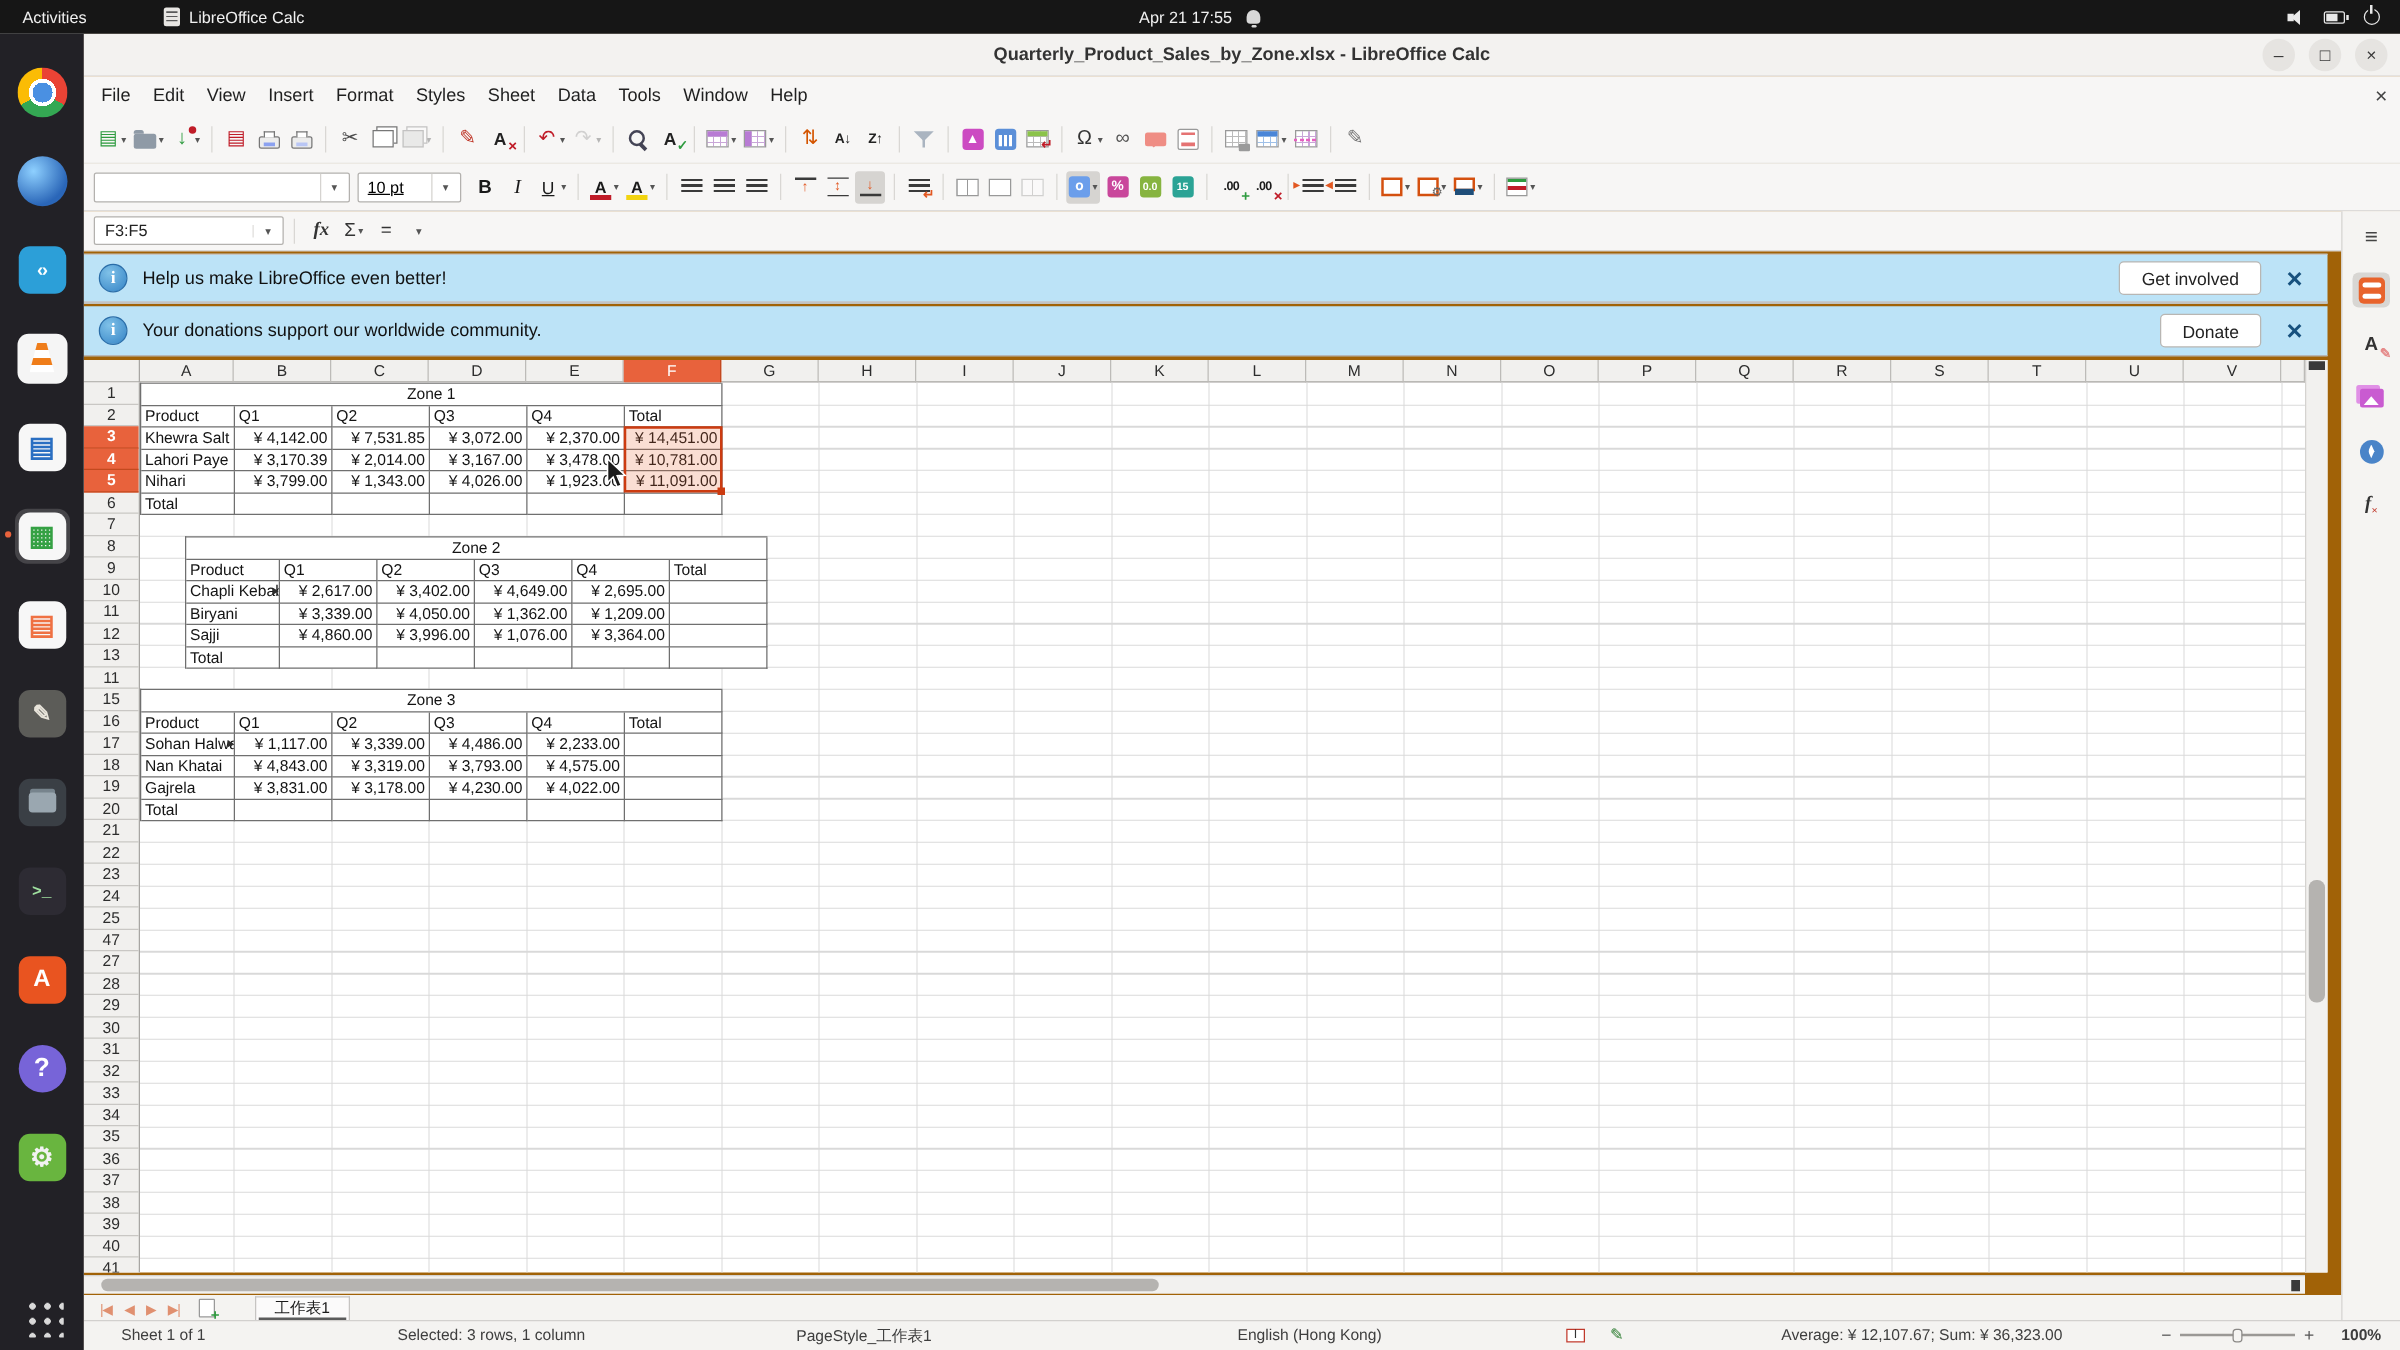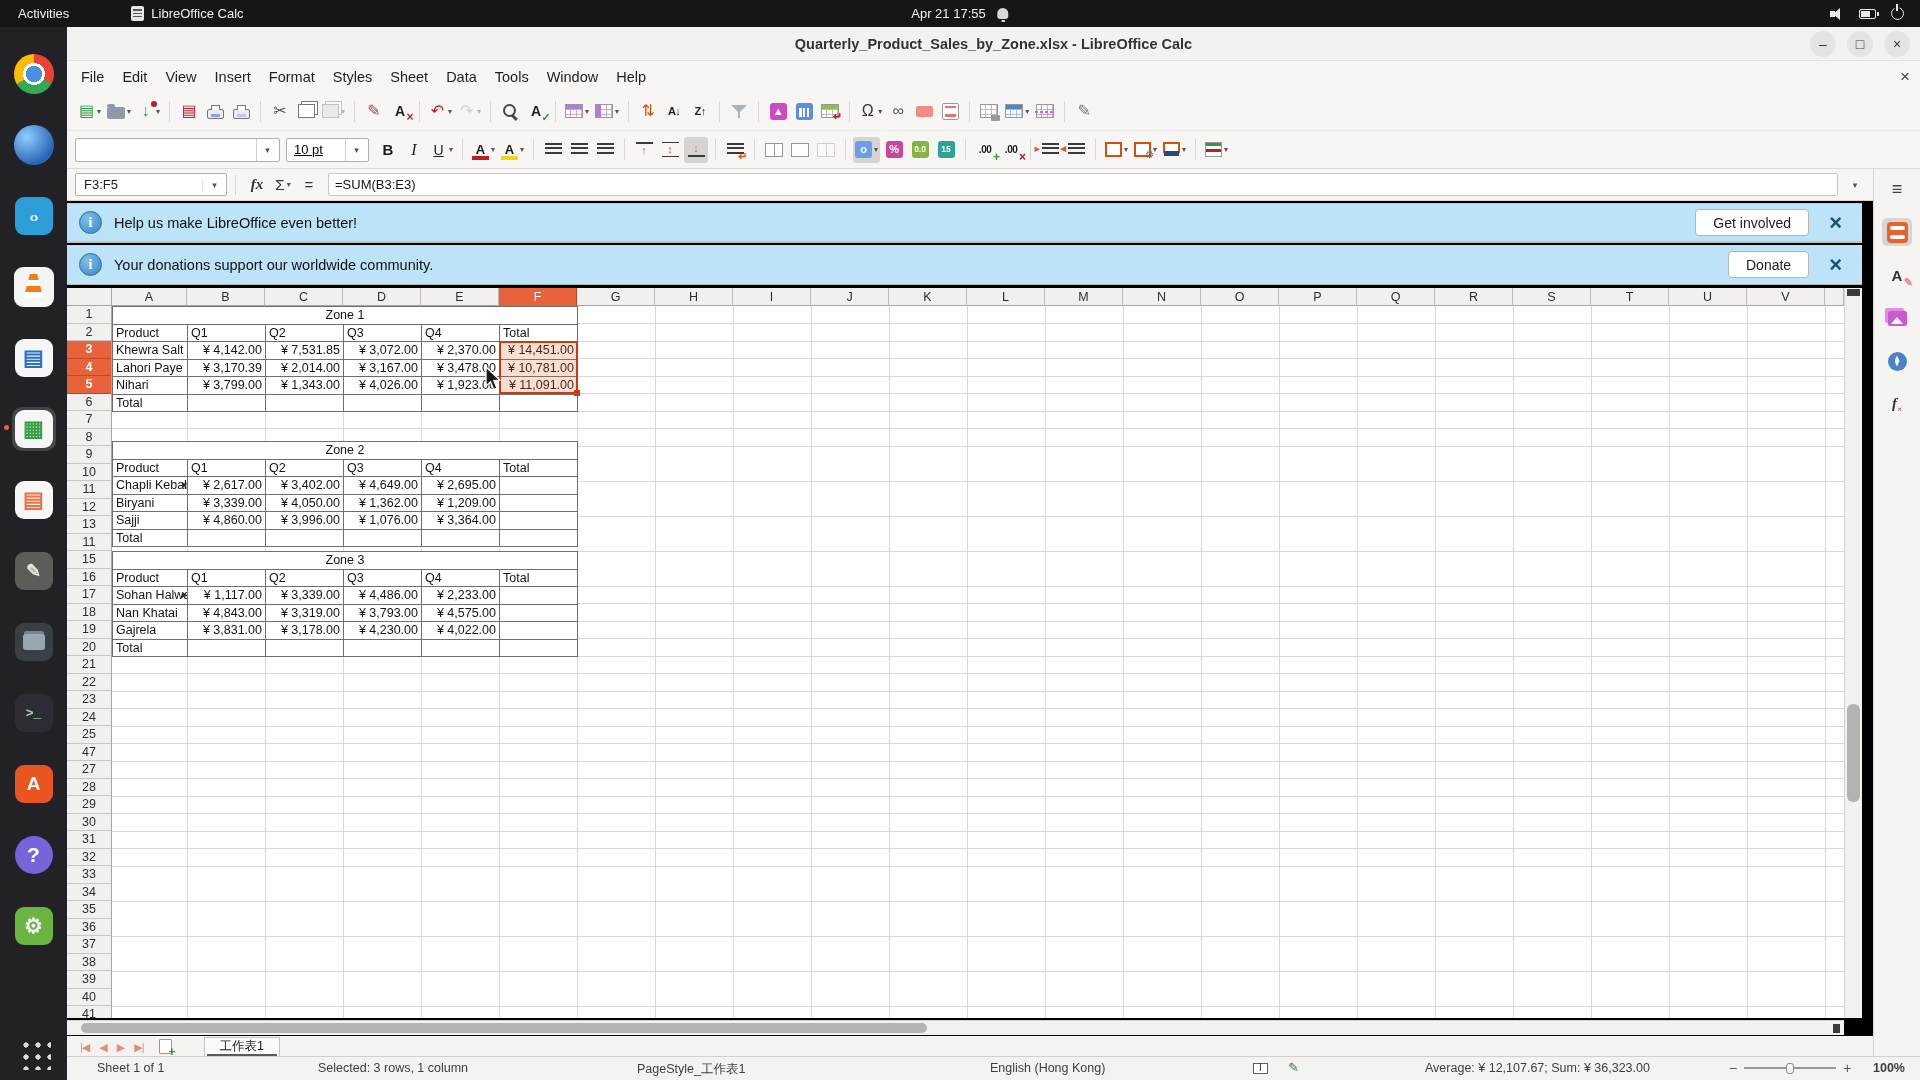--- a/index.html
+++ b/index.html
@@ -43,21 +43,21 @@
 .ic-gimp{width:38px;height:38px;border-radius:9px;background:#5c5c58;color:#e8e4da;font-size:18px;}
 .ic-files{width:38px;height:38px;border-radius:9px;background:#3a3f45;position:relative;}
 .ic-files::after{content:"";position:absolute;left:8px;top:11px;width:22px;height:16px;background:#9aa7b0;border-radius:3px;box-shadow:0 -4px 0 -1px #77848d;}
 .ic-term{width:38px;height:38px;border-radius:9px;background:#2d2b33;color:#9fe09f;font-size:13px;font-family:"Liberation Mono",monospace;}
 .ic-store{width:38px;height:38px;border-radius:9px;background:#e95420;color:#fff;font-size:19px;}
 .ic-help{width:38px;height:38px;border-radius:50%;background:#7764d8;color:#fff;font-size:21px;}
 .ic-gear{width:38px;height:38px;border-radius:9px;background:#69b53f;color:#f2f2f2;font-size:21px;}
 #show-apps{position:absolute;bottom:10px;left:50%;transform:translateX(-50%);width:34px;height:34px;background-image:radial-gradient(#d9d9d9 2.4px,transparent 2.9px);background-size:12px 12px;background-position:3px 3px;}
 
 
-#win{position:absolute;left:67px;top:27px;width:1853px;height:1053px;background:#000000;}
+#win{position:absolute;left:67px;top:27px;width:1853px;height:1053px;background:#a16207;}
 #titlebar{position:absolute;left:0;top:0;width:100%;height:34px;background:#f3f2f0;border-bottom:1px solid #e4e2e0;display:flex;align-items:center;justify-content:center;}
 #title{font-weight:bold;color:#333;font-size:14.5px;}
 #winbtns{position:absolute;right:10px;top:4px;display:flex;gap:11px;}
 .wbtn{width:26px;height:26px;border-radius:50%;background:#e6e4e1;color:#3a3a3a;display:flex;align-items:center;justify-content:center;font-size:14px;}
 #menubar{position:absolute;left:0;top:34px;width:100%;height:31px;background:#f7f6f5;display:flex;align-items:center;padding-left:5px;}
 .menu-item{padding:4px 9px;font-size:14.5px;color:#1f1f1f;}
 #menuclose{margin-left:auto;margin-right:10px;color:#444;font-size:17px;}
 
 
 .tbar{position:absolute;left:0;width:100%;background:#f7f6f5;display:flex;align-items:center;padding-left:8px;}
@@ -538,21 +538,20 @@
       <span class="nbt">F3:F5</span>
       <span class="cv">▾</span>
     </span>
     <span class="fsep"></span>
     <span class="fbtn fx">fx</span>
     <span class="fbtn">
         <span>Σ</span>
         <span class="drop">▾</span>
       </span>
     <span class="fbtn">=</span>
-    <input id="formula-input" value="=SUM(B3:E3)" style="">
     <span id="fexp">▾</span>
   </div>
 
   <div class="notif" id="n1">
     <span class="ninfo">i</span>
     <span class="ntext">Help us make LibreOffice even better!</span>
     <span class="nbtn">Get involved</span>
     <span class="nx">×</span>
   </div>
   <div class="notif" id="n2">
@@ -660,21 +659,21 @@
             <div class="cell num">¥ 4,026.00</div>
             <div class="cell num">¥ 1,923.00</div>
             <div class="cell num">¥ 11,091.00</div>
             <div class="cell">Total</div>
             <div class="cell"></div>
             <div class="cell"></div>
             <div class="cell"></div>
             <div class="cell"></div>
             <div class="cell"></div>
           </div>
-          <div class="block" style="top: 135px; width: 466px;">
+          <div class="block" style="top: 123px; width: 466px; margin-left: 36px;">
             <div class="cell ttl">Zone 2</div>
             <div class="cell">Product</div>
             <div class="cell">Q1</div>
             <div class="cell">Q2</div>
             <div class="cell">Q3</div>
             <div class="cell">Q4</div>
             <div class="cell">Total</div>
             <div class="cell">Chapli Kebab<span class="ovf"></span></div>
             <div class="cell num">¥ 2,617.00</div>
             <div class="cell num">¥ 3,402.00</div>

